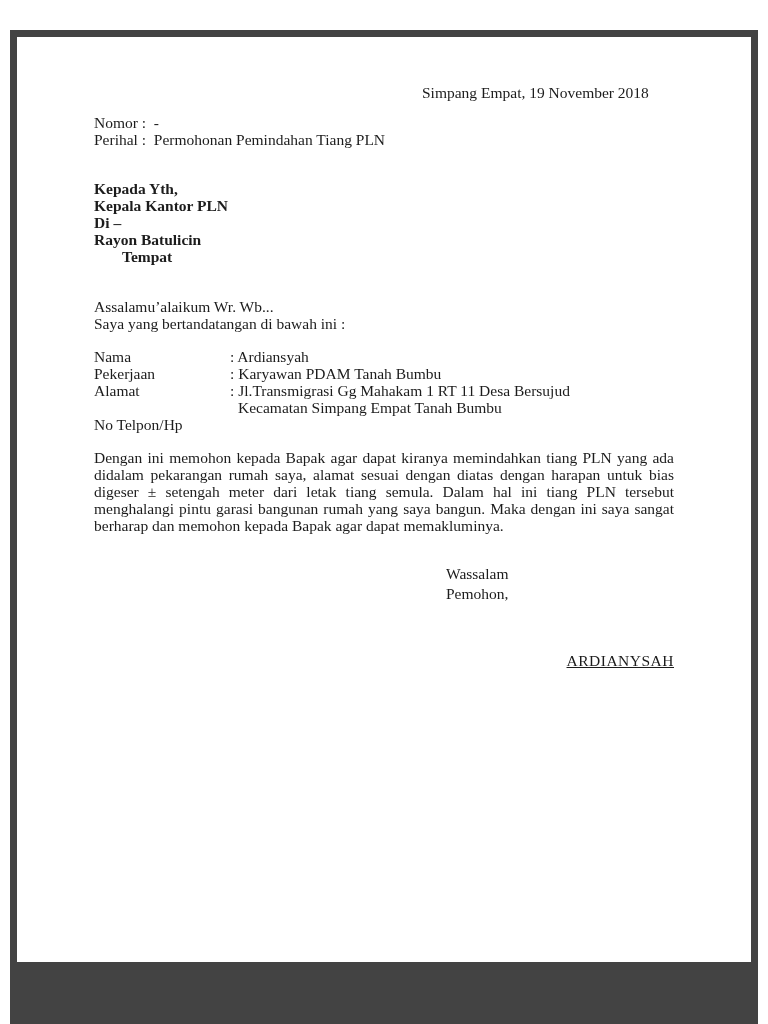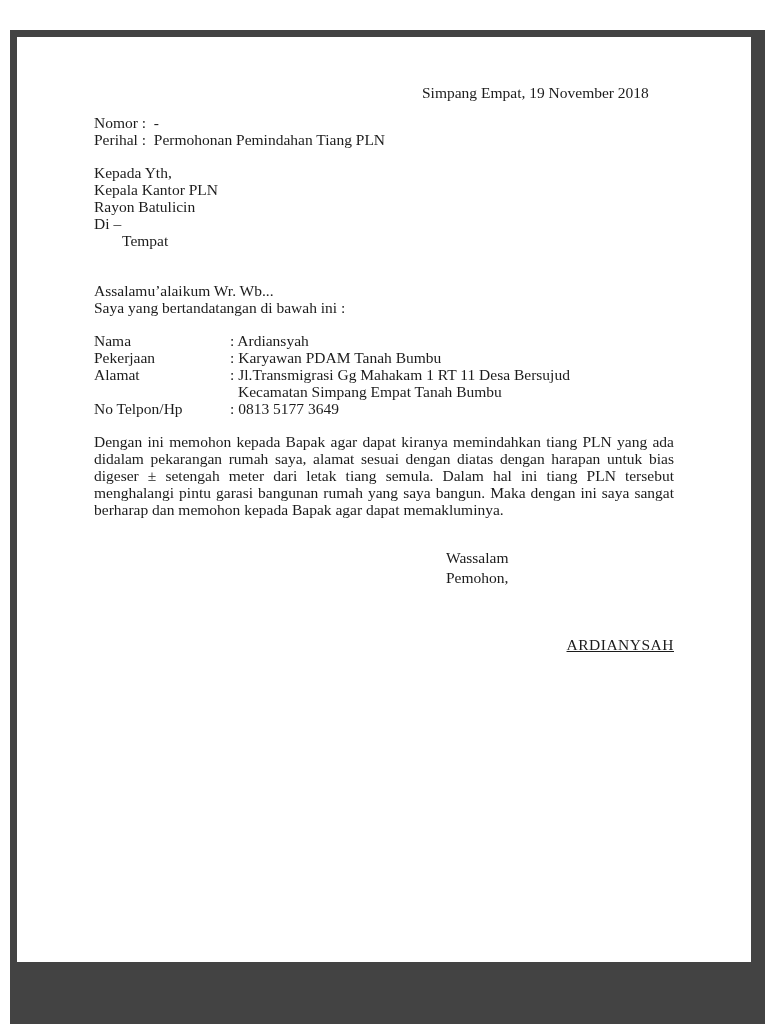--- a/index.html
+++ b/index.html
@@ -15,21 +15,20 @@
     font-family: "Liberation Serif", "DejaVu Serif", serif;
     color: #1c1c1c;
   }
   .frame {
     position: absolute;
     left: 10px;
     top: 30px;
     width: 748px;
     height: 994px;
     background: #434343;
-    padding-left: 7px;
   }
   .page {
     position: absolute;
     left: 7px;
     top: 7px;
     width: 734px;
     height: 925px;
     background: #ffffff;
   }
   .content {
@@ -39,21 +38,22 @@
   }
   .prewrap { white-space: pre-wrap; }
 
   .dateline {
     margin-left: 328px;
   }
   .meta-block {
     margin-top: 13px;
   }
   .recipient-block {
-    margin-top: 16px;
+    margin-top: 32px;
+    font-weight: bold;
   }
   .recipient-indent {
     padding-left: 28px;
   }
   .salutation-block {
     margin-top: 33px;
   }
   .details-block {
     margin-top: 16px;
   }
@@ -99,22 +99,22 @@
       <div class="dateline prewrap">Simpang Empat, 19 November 2018</div>
 
       <div class="meta-block">
         <div class="prewrap">Nomor :  -</div>
         <div class="prewrap">Perihal :  Permohonan Pemindahan Tiang PLN</div>
       </div>
 
       <div class="recipient-block">
         <div class="prewrap">Kepada Yth,</div>
         <div class="prewrap">Kepala Kantor PLN</div>
+        <div class="prewrap">Di –</div>
         <div class="prewrap">Rayon Batulicin</div>
-        <div class="prewrap">Di –</div>
         <div class="recipient-indent prewrap">Tempat</div>
       </div>
 
       <div class="salutation-block">
         <div class="prewrap">Assalamu’alaikum Wr. Wb...</div>
         <div class="prewrap">Saya yang bertandatangan di bawah ini :</div>
       </div>
 
       <div class="details-block">
         <div class="detail-row">
@@ -127,21 +127,20 @@
         </div>
         <div class="detail-row">
           <div class="detail-label prewrap">Alamat</div>
           <div class="detail-value">
             <div class="prewrap">: Jl.Transmigrasi Gg Mahakam 1 RT 11 Desa Bersujud</div>
             <div class="detail-value-line2 prewrap">Kecamatan Simpang Empat Tanah Bumbu</div>
           </div>
         </div>
         <div class="detail-row">
           <div class="detail-label prewrap">No Telpon/Hp</div>
-          <div class="detail-value prewrap">: 0813 5177 3649</div>
         </div>
       </div>
 
       <div class="body-paragraph">Dengan ini memohon kepada Bapak agar dapat kiranya memindahkan tiang PLN yang ada didalam pekarangan rumah saya, alamat sesuai dengan diatas dengan harapan untuk bias digeser ± setengah meter dari letak tiang semula. Dalam hal ini tiang PLN tersebut menghalangi pintu garasi bangunan rumah yang saya bangun. Maka dengan ini saya sangat berharap dan memohon kepada Bapak agar dapat memakluminya.</div>
 
       <div class="closing-block">
         <div class="prewrap">Wassalam</div>
         <div class="prewrap">Pemohon,</div>
       </div>
 

